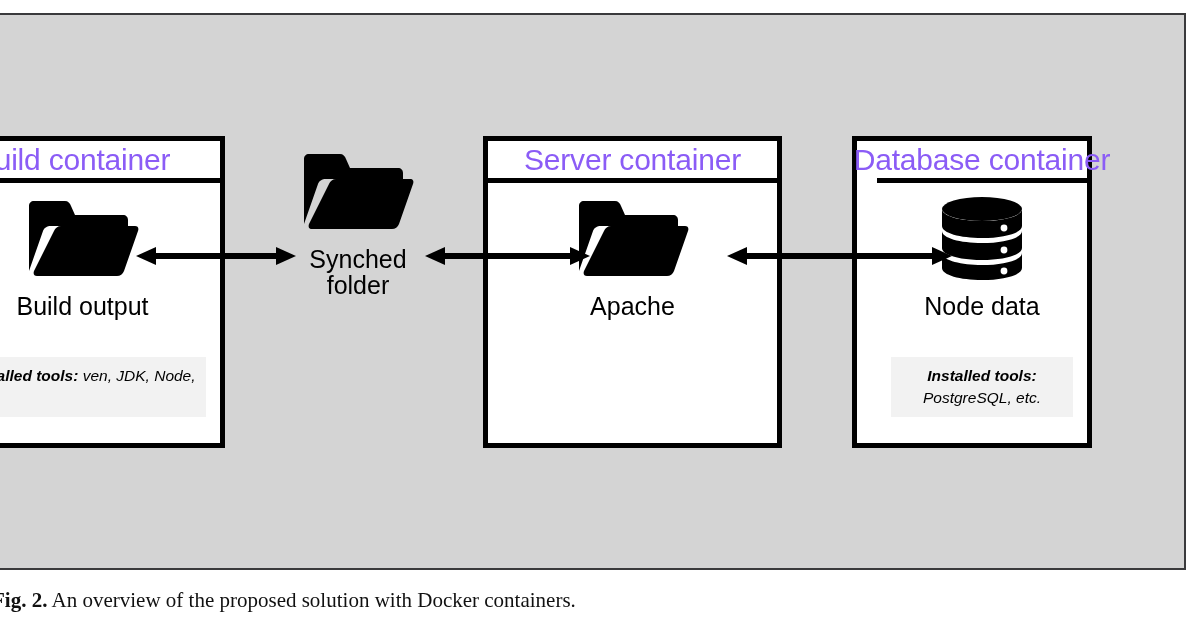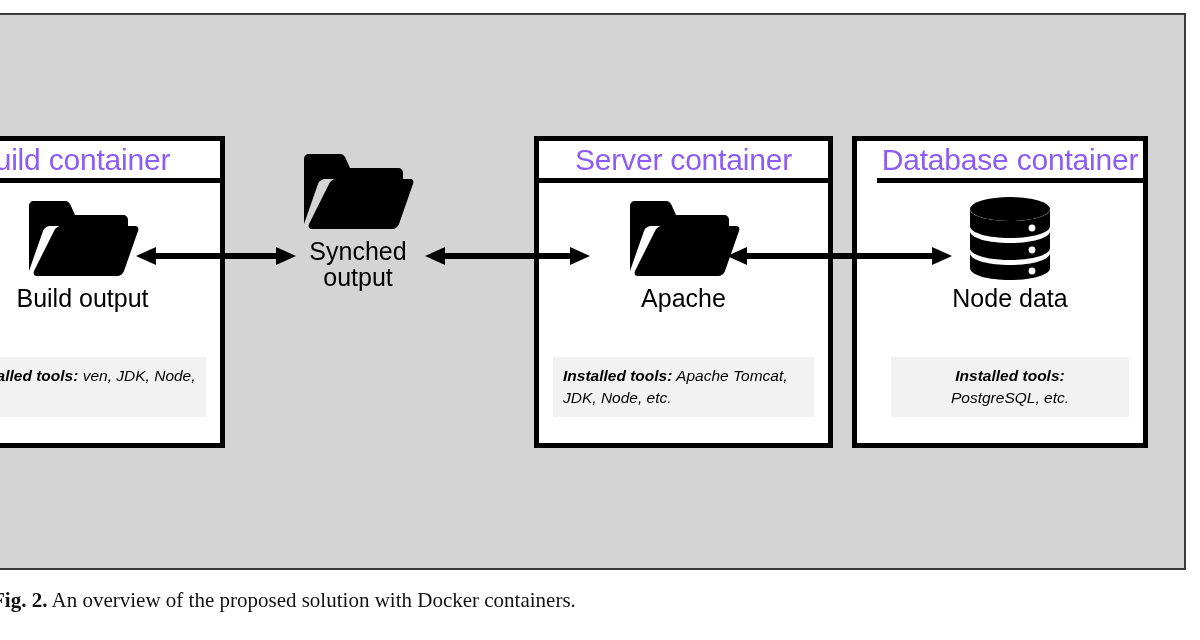--- a/index.html
+++ b/index.html
@@ -59,21 +59,21 @@
   .icon-wrap{
     margin-top:16px;
     height:80px;
     display:flex;
     align-items:center;
     justify-content:center;
   }
   .asset-label{
     font-size:25px;
     color:#000;
-    margin-top:6px;
+    margin-top:14px;
     white-space:nowrap;
     text-align:center;
     line-height:1.05;
   }
 
   
   .tools-box{
     position:absolute;
     left:14px;right:14px;bottom:26px;
     background:#f2f2f2;
@@ -147,44 +147,40 @@
 
 <div id="synched-node">
   <div class="icon-wrap" style="margin-top:0;">
     <svg width="112" height="78" viewBox="0 0 112 78" aria-hidden="true">
       <path d="M2 6 C2 3 4 1 7 1 L38 1 C41 1 43 3 44 6 L48 15 L96 15 C99 15 101 17 101 20 L101 26 L24 26 C20 26 17 28 16 31 L2 71 Z" fill="#000"></path>
       <path d="M27 31 C28 28 31 26 34 26 L108 26 C111 26 112 28 111 31 L97 71 C96 74 93 76 90 76 L10 76 C7 76 6 74 7 71 Z" fill="#000"></path>
     </svg>
   </div>
   <div class="asset-label">
     <div>Synched</div>
-    <div>output</div>
-  </div>
-</div>
-
-<div class="container-box" id="server-container" style="left:534px;width:299px;">
+    <div>folder</div>
+  </div>
+</div>
+
+<div class="container-box" id="server-container" style="left:483px;width:299px;">
   <div class="container-header">
     <span>Server container</span>
   </div>
   <div class="container-body">
     <div class="icon-wrap">
       <svg width="112" height="78" viewBox="0 0 112 78" aria-hidden="true">
         <path d="M2 6 C2 3 4 1 7 1 L38 1 C41 1 43 3 44 6 L48 15 L96 15 C99 15 101 17 101 20 L101 26 L24 26 C20 26 17 28 16 31 L2 71 Z" fill="#000"></path>
         <path d="M27 31 C28 28 31 26 34 26 L108 26 C111 26 112 28 111 31 L97 71 C96 74 93 76 90 76 L10 76 C7 76 6 74 7 71 Z" fill="#000"></path>
       </svg>
     </div>
     <div class="asset-label">Apache</div>
-    <div class="tools-box left-align">
-      <b>Installed tools:</b>
-      <span>Apache Tomcat, JDK, Node, etc.</span>
-    </div>
-  </div>
-</div>
-
-<div class="container-box" id="database-container" style="left:852px;width:296px;padding-left:20px;">
+  </div>
+</div>
+
+<div class="container-box" id="database-container" style="left:852px;width:240px;padding-left:20px;">
   <div class="container-header">
     <span>Database container</span>
   </div>
   <div class="container-body">
     <div class="icon-wrap">
       <svg width="84" height="86" viewBox="0 0 84 86" aria-hidden="true">
         <ellipse cx="42" cy="13" rx="40" ry="12" fill="#000"></ellipse>
         <path d="M2 13 L2 30 C2 37 20 42 42 42 C64 42 82 37 82 30 L82 13 C82 20 64 25 42 25 C20 25 2 20 2 13 Z" fill="#000"></path>
         <circle cx="64" cy="32" r="3.4" fill="#fff"></circle>
         <path d="M2 35 L2 52 C2 59 20 64 42 64 C64 64 82 59 82 52 L82 35 C82 42 64 47 42 47 C20 47 2 42 2 35 Z" fill="#000"></path>

